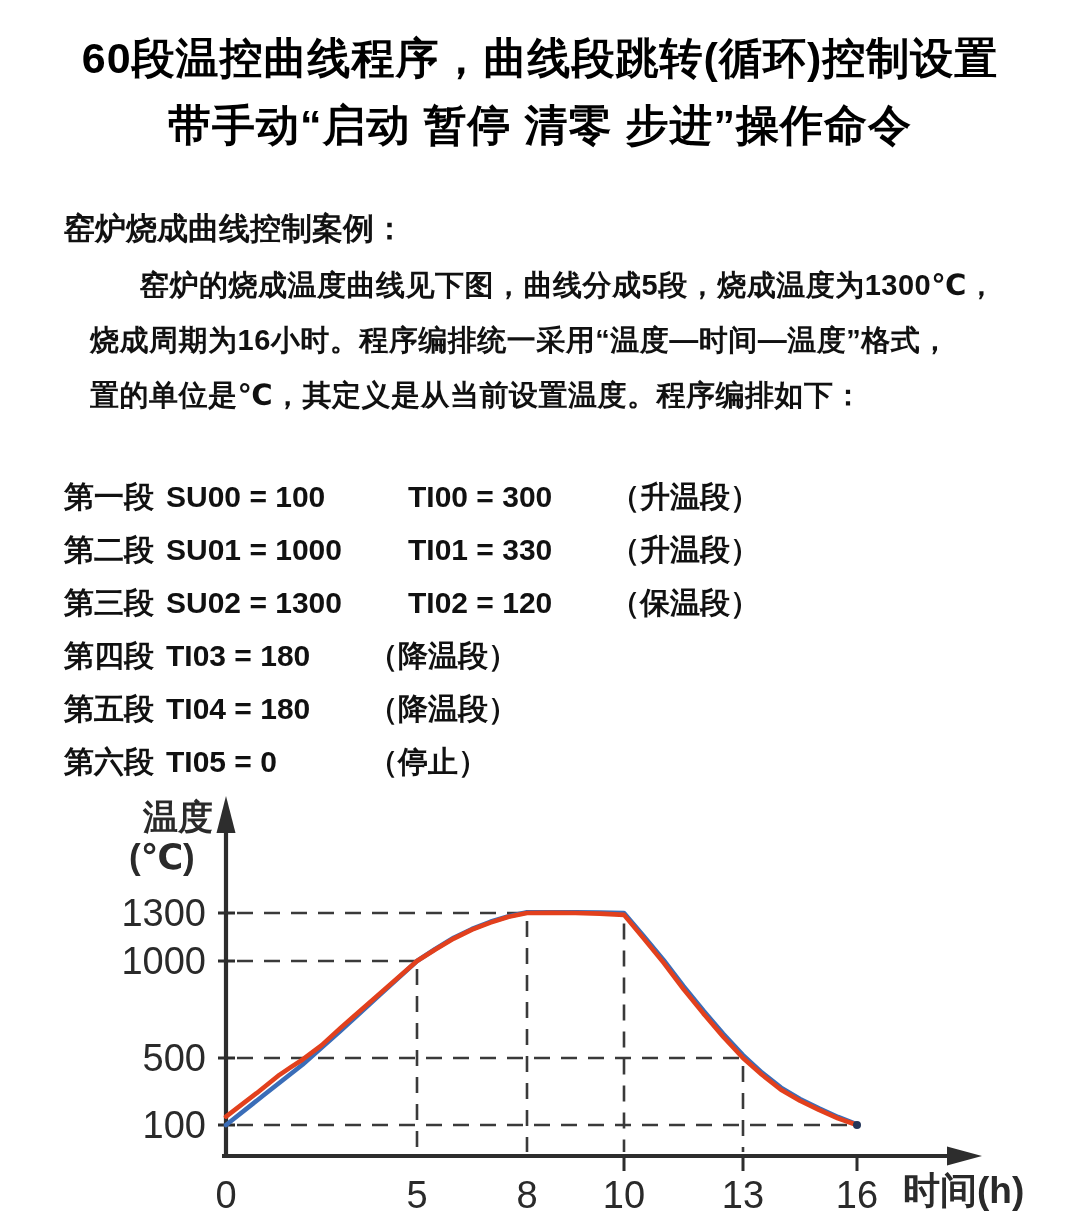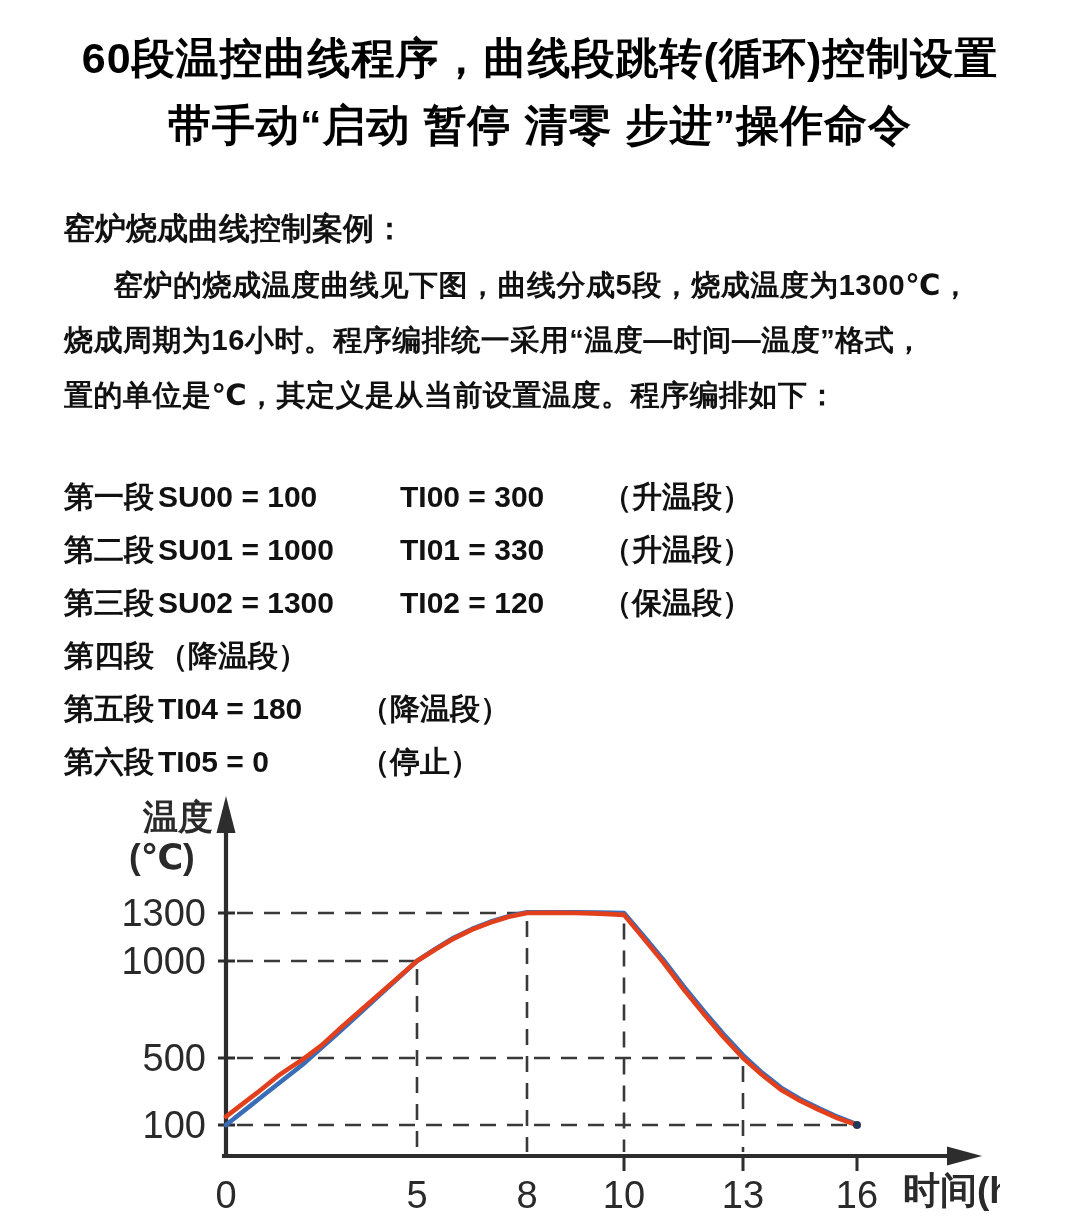--- a/index.html
+++ b/index.html
@@ -1,39 +1,40 @@
 <!DOCTYPE html>
 <html><head>
 <meta charset="utf-8">
 <style>
   html,body{margin:0;padding:0;background:#ffffff;}
   .page{
     position:relative;width:1000px;height:1223px;background:#ffffff;
     font-family:"Liberation Sans","DejaVu Sans",sans-serif;color:#111;
     overflow:hidden;
+    padding-left:37px;
   }
   .title{
     position:absolute;left:0;width:1080px;text-align:center;margin:0;
     font-size:43px;font-weight:800;color:#000;letter-spacing:1px;white-space:nowrap;
   }
   .title-1{top:30px;}
   .title-2{top:97px;}
   .case-heading{
     position:absolute;top:208px;left:64px;
     font-size:31px;font-weight:700;white-space:nowrap;
   }
   .para{position:absolute;top:258px;left:64px;width:980px;}
   .pline{
     height:55px;line-height:55px;font-size:29px;font-weight:600;
-    white-space:nowrap;letter-spacing:.5px;
+    white-space:nowrap;letter-spacing:.5px;margin-left:26px;
   }
   .indent{padding-left:50px;}
   .segments{position:absolute;top:470px;left:64px;}
   .seg-row{display:flex;height:53px;line-height:53px;font-size:30px;font-weight:600;white-space:nowrap;}
-  .seg-label{margin-right:4px;}
+  .seg-label{margin-right:12px;}
   .seg-su{width:242px;}
   .seg-ti{width:202px;}
   #chart-svg{position:absolute;top:0;left:0;width:1080px;height:1223px;}
 </style>
 </head>
 <body>
 
 <div class="page">
 
   <h1 class="title title-1">60段温控曲线程序，曲线段跳转(循环)控制设置</h1>
@@ -61,20 +62,21 @@
       <span class="seg-note">（升温段）</span>
     </div>
     <div class="seg-row">
       <span class="seg-label">第三段</span>
       <span class="seg-su">SU02 = 1300</span>
       <span class="seg-ti">TI02 = 120</span>
       <span class="seg-note">（保温段）</span>
     </div>
     <div class="seg-row">
       <span class="seg-label">第四段</span>
+      <span class="seg-ti">TI03 = 180</span>
       <span class="seg-note">（降温段）</span>
     </div>
     <div class="seg-row">
       <span class="seg-label">第五段</span>
       <span class="seg-ti">TI04 = 180</span>
       <span class="seg-note">（降温段）</span>
     </div>
     <div class="seg-row">
       <span class="seg-label">第六段</span>
       <span class="seg-ti">TI05 = 0</span>

